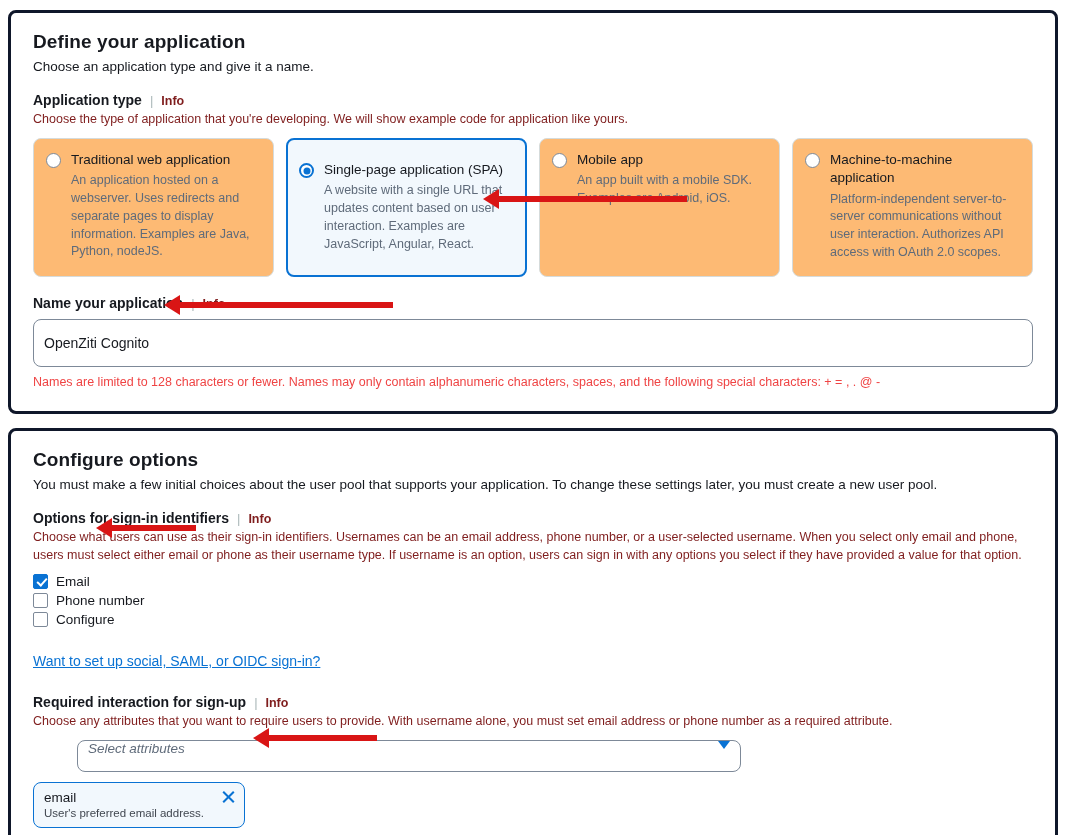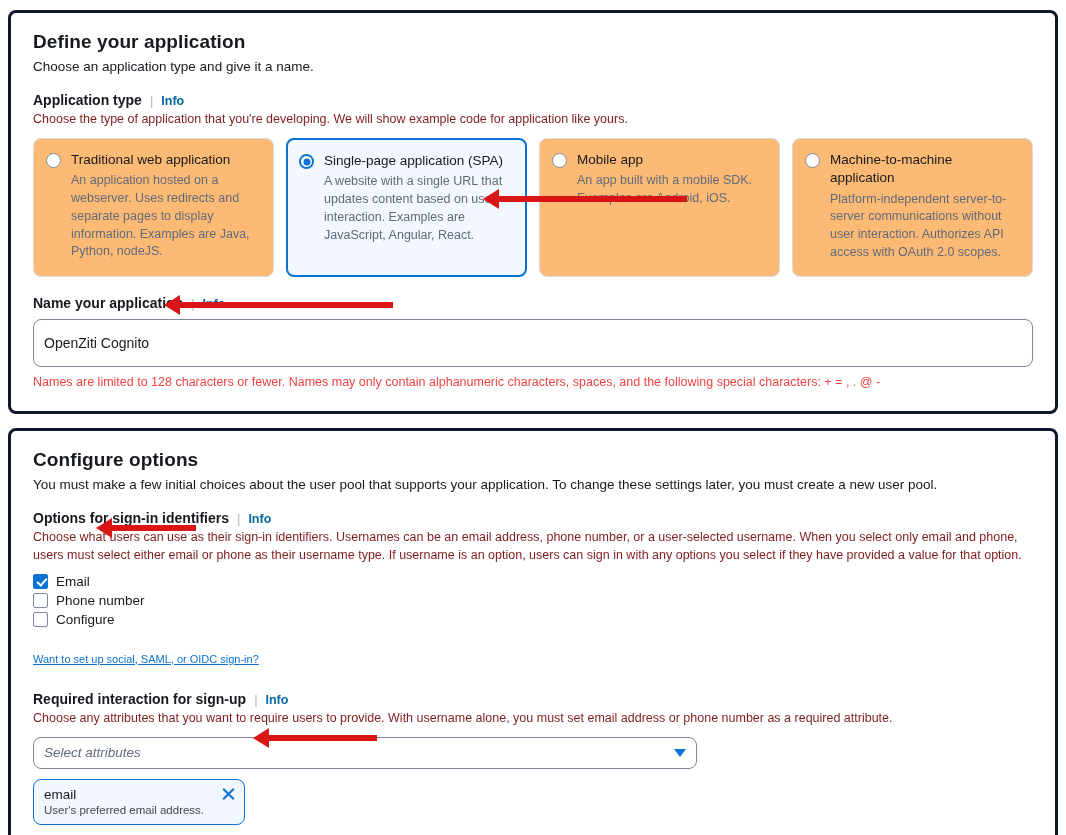--- a/index.html
+++ b/index.html
@@ -47,21 +47,21 @@
     font-size: 14px;
     font-weight: bold;
     color: #16191f;
   }
   .sep {
     color: #aab7b8;
     font-size: 13px;
   }
   .info-link {
     font-size: 12.5px;
-    color: #0369a1;
+    color: #7f1d1d;
     font-weight: bold;
     text-decoration: none;
     cursor: pointer;
   }
   .field-desc {
     font-size: 12.5px;
     color: #7f1d1d;
     margin: 2px 0 10px 0;
     line-height: 1.45;
   }
@@ -77,21 +77,21 @@
     padding: 12px 14px 14px 12px;
     display: flex;
     gap: 10px;
     background: #fdba74;
     min-height: 120px;
     cursor: pointer;
   }
   .tile.selected {
     border: 2px solid #0972d3;
     background: #f2f8fd;
-    padding: 12px 13px 13px 11px;
+    padding: 21px 13px 13px 11px;
   }
   .radio {
     width: 15px;
     height: 15px;
     border-radius: 50%;
     border: 1.5px solid #7d8998;
     background: #fff;
     flex: 0 0 auto;
     margin-top: 2px;
     position: relative;
@@ -166,38 +166,38 @@
     border: solid #fff;
     border-width: 0 2px 2px 0;
     transform: rotate(42deg);
   }
   .check-label {
     font-size: 13.5px;
     color: #16191f;
   }
   .social-link {
     display: inline-block;
-    font-size: 11px;
+    font-size: 14px;
     color: #0972d3;
     text-decoration: underline;
     margin: 22px 0 0 0;
     cursor: pointer;
   }
   
   .select {
     width: 664px;
     height: 32px;
     border: 1px solid #7d8998;
     border-radius: 8px;
     display: flex;
-    align-items: center;
     justify-content: space-between;
     padding: 0 10px;
     background: #fff;
     cursor: pointer;
+    margin-left: 44px;
   }
   .select-placeholder {
     font-size: 13.5px;
     color: #5f6b7a;
     font-style: italic;
   }
   .caret {
     width: 0; height: 0;
     border-left: 6px solid transparent;
     border-right: 6px solid transparent;

